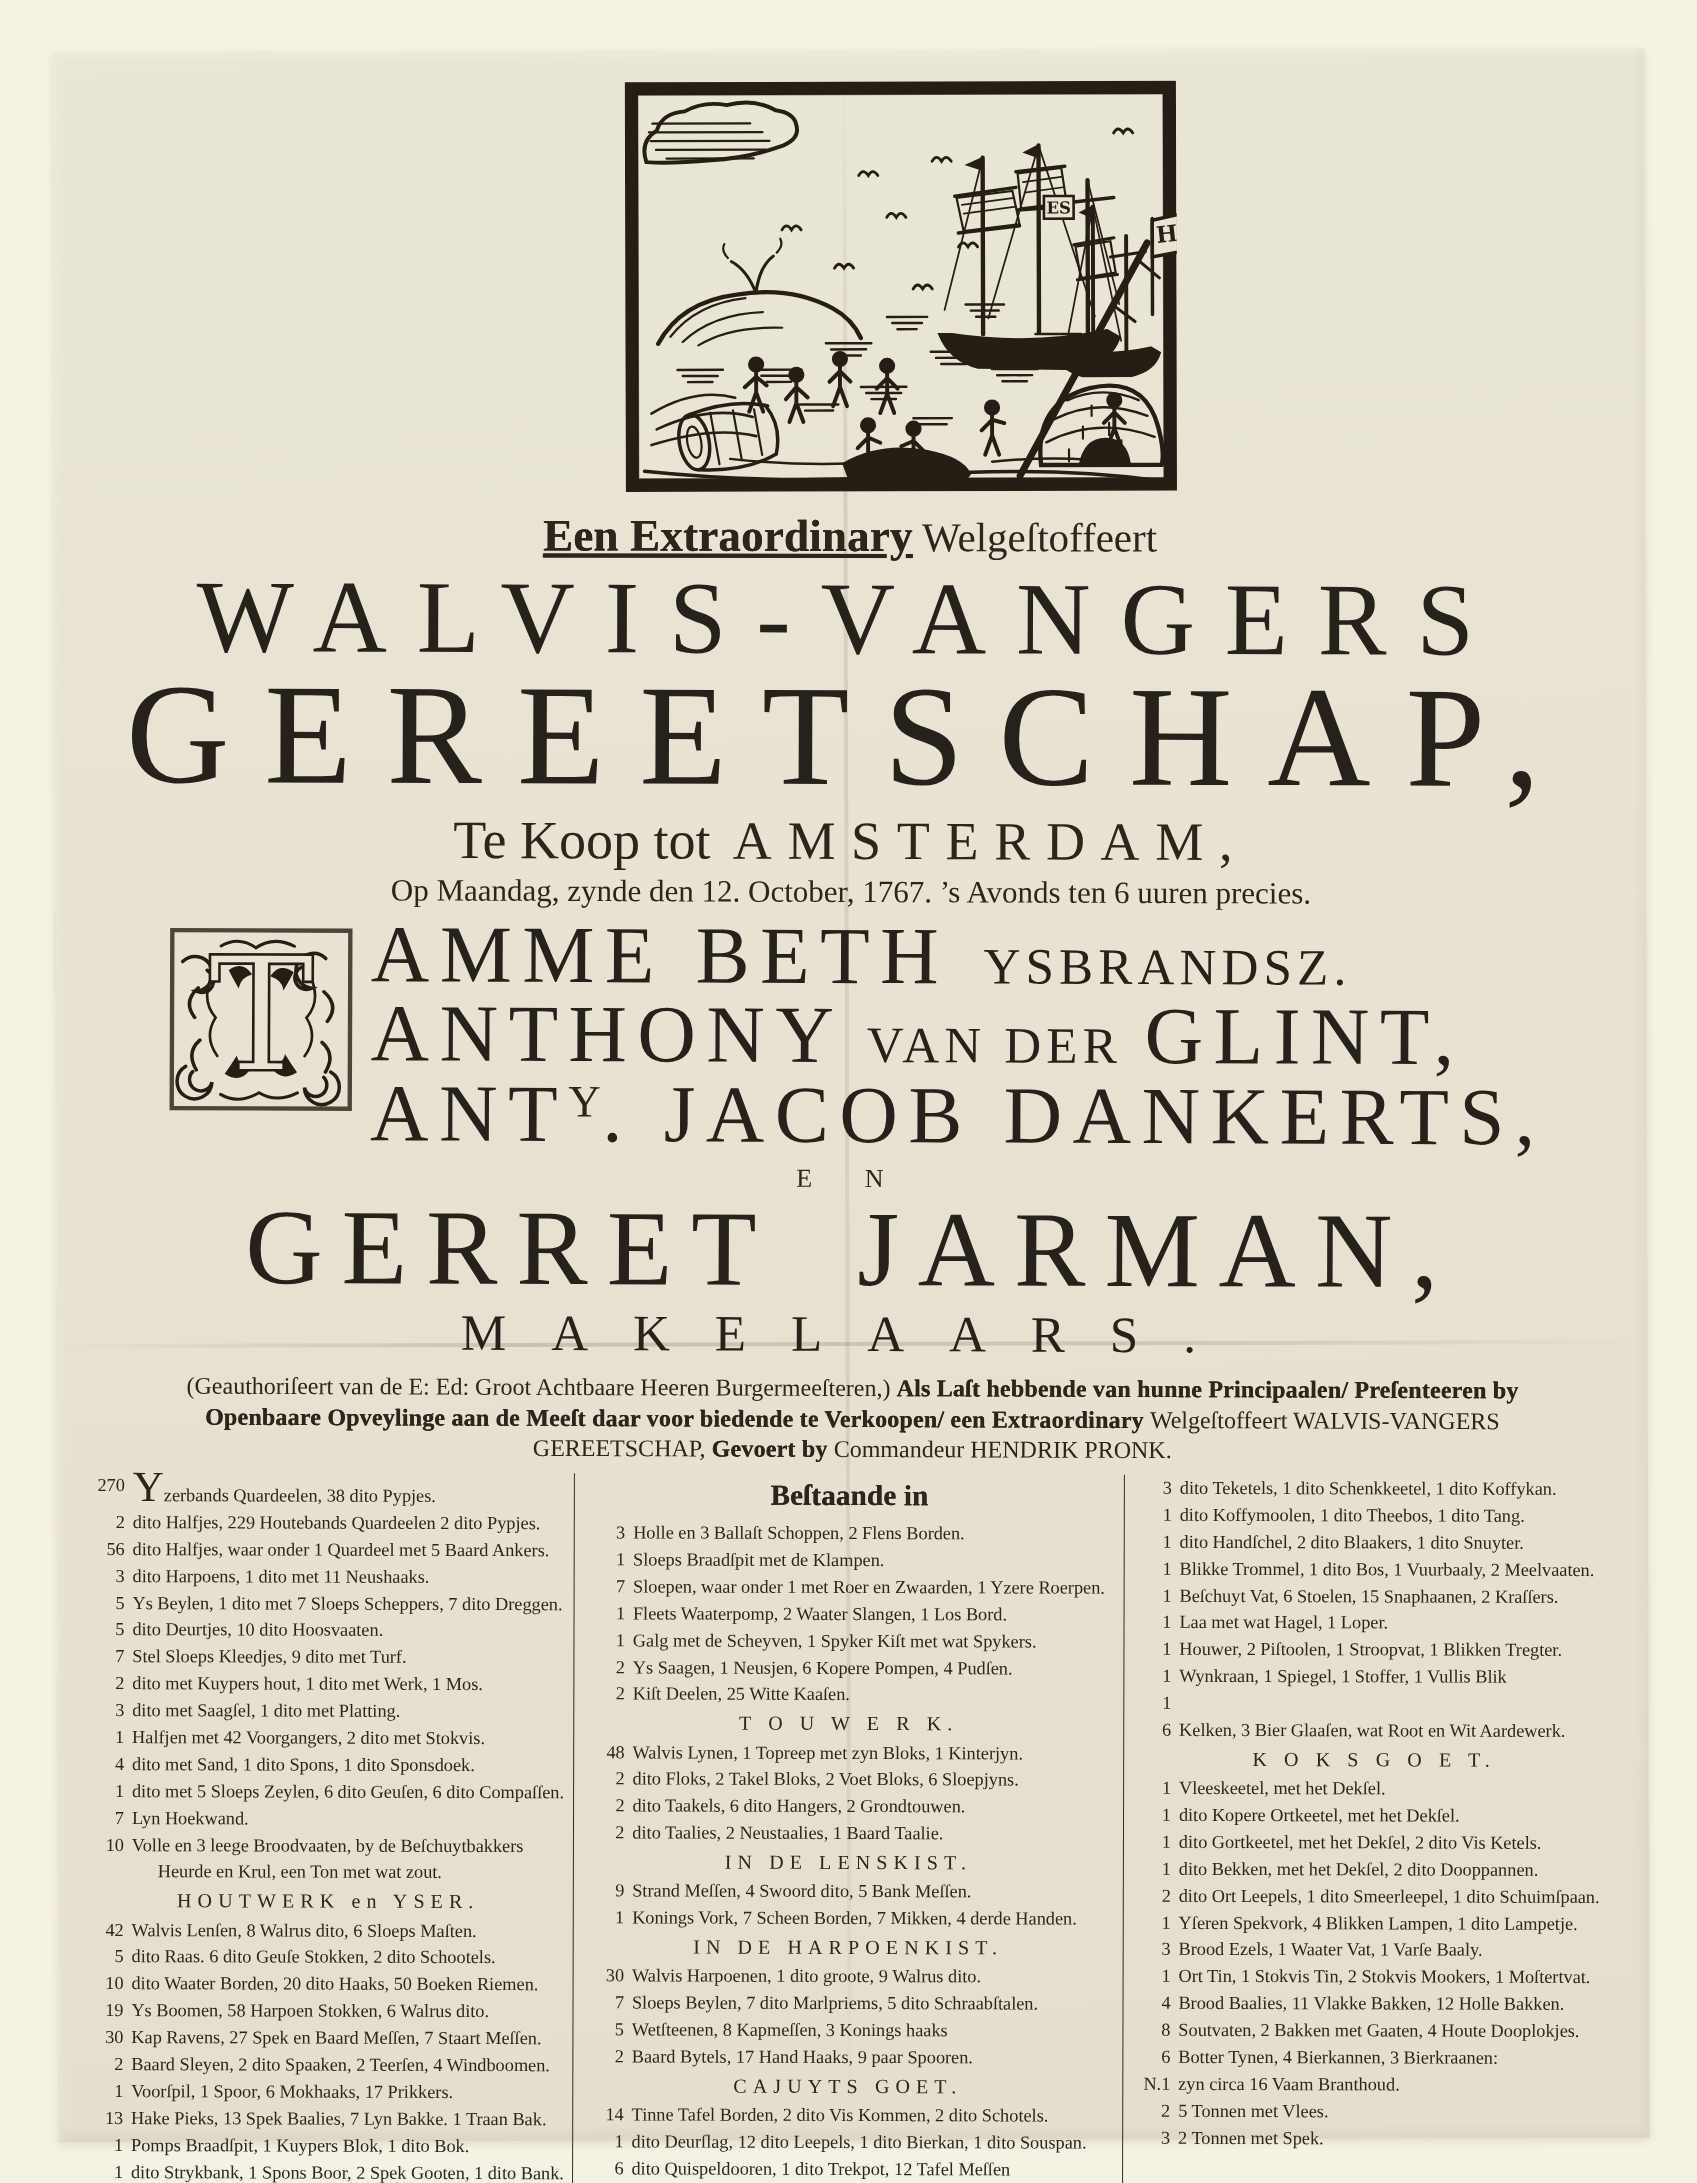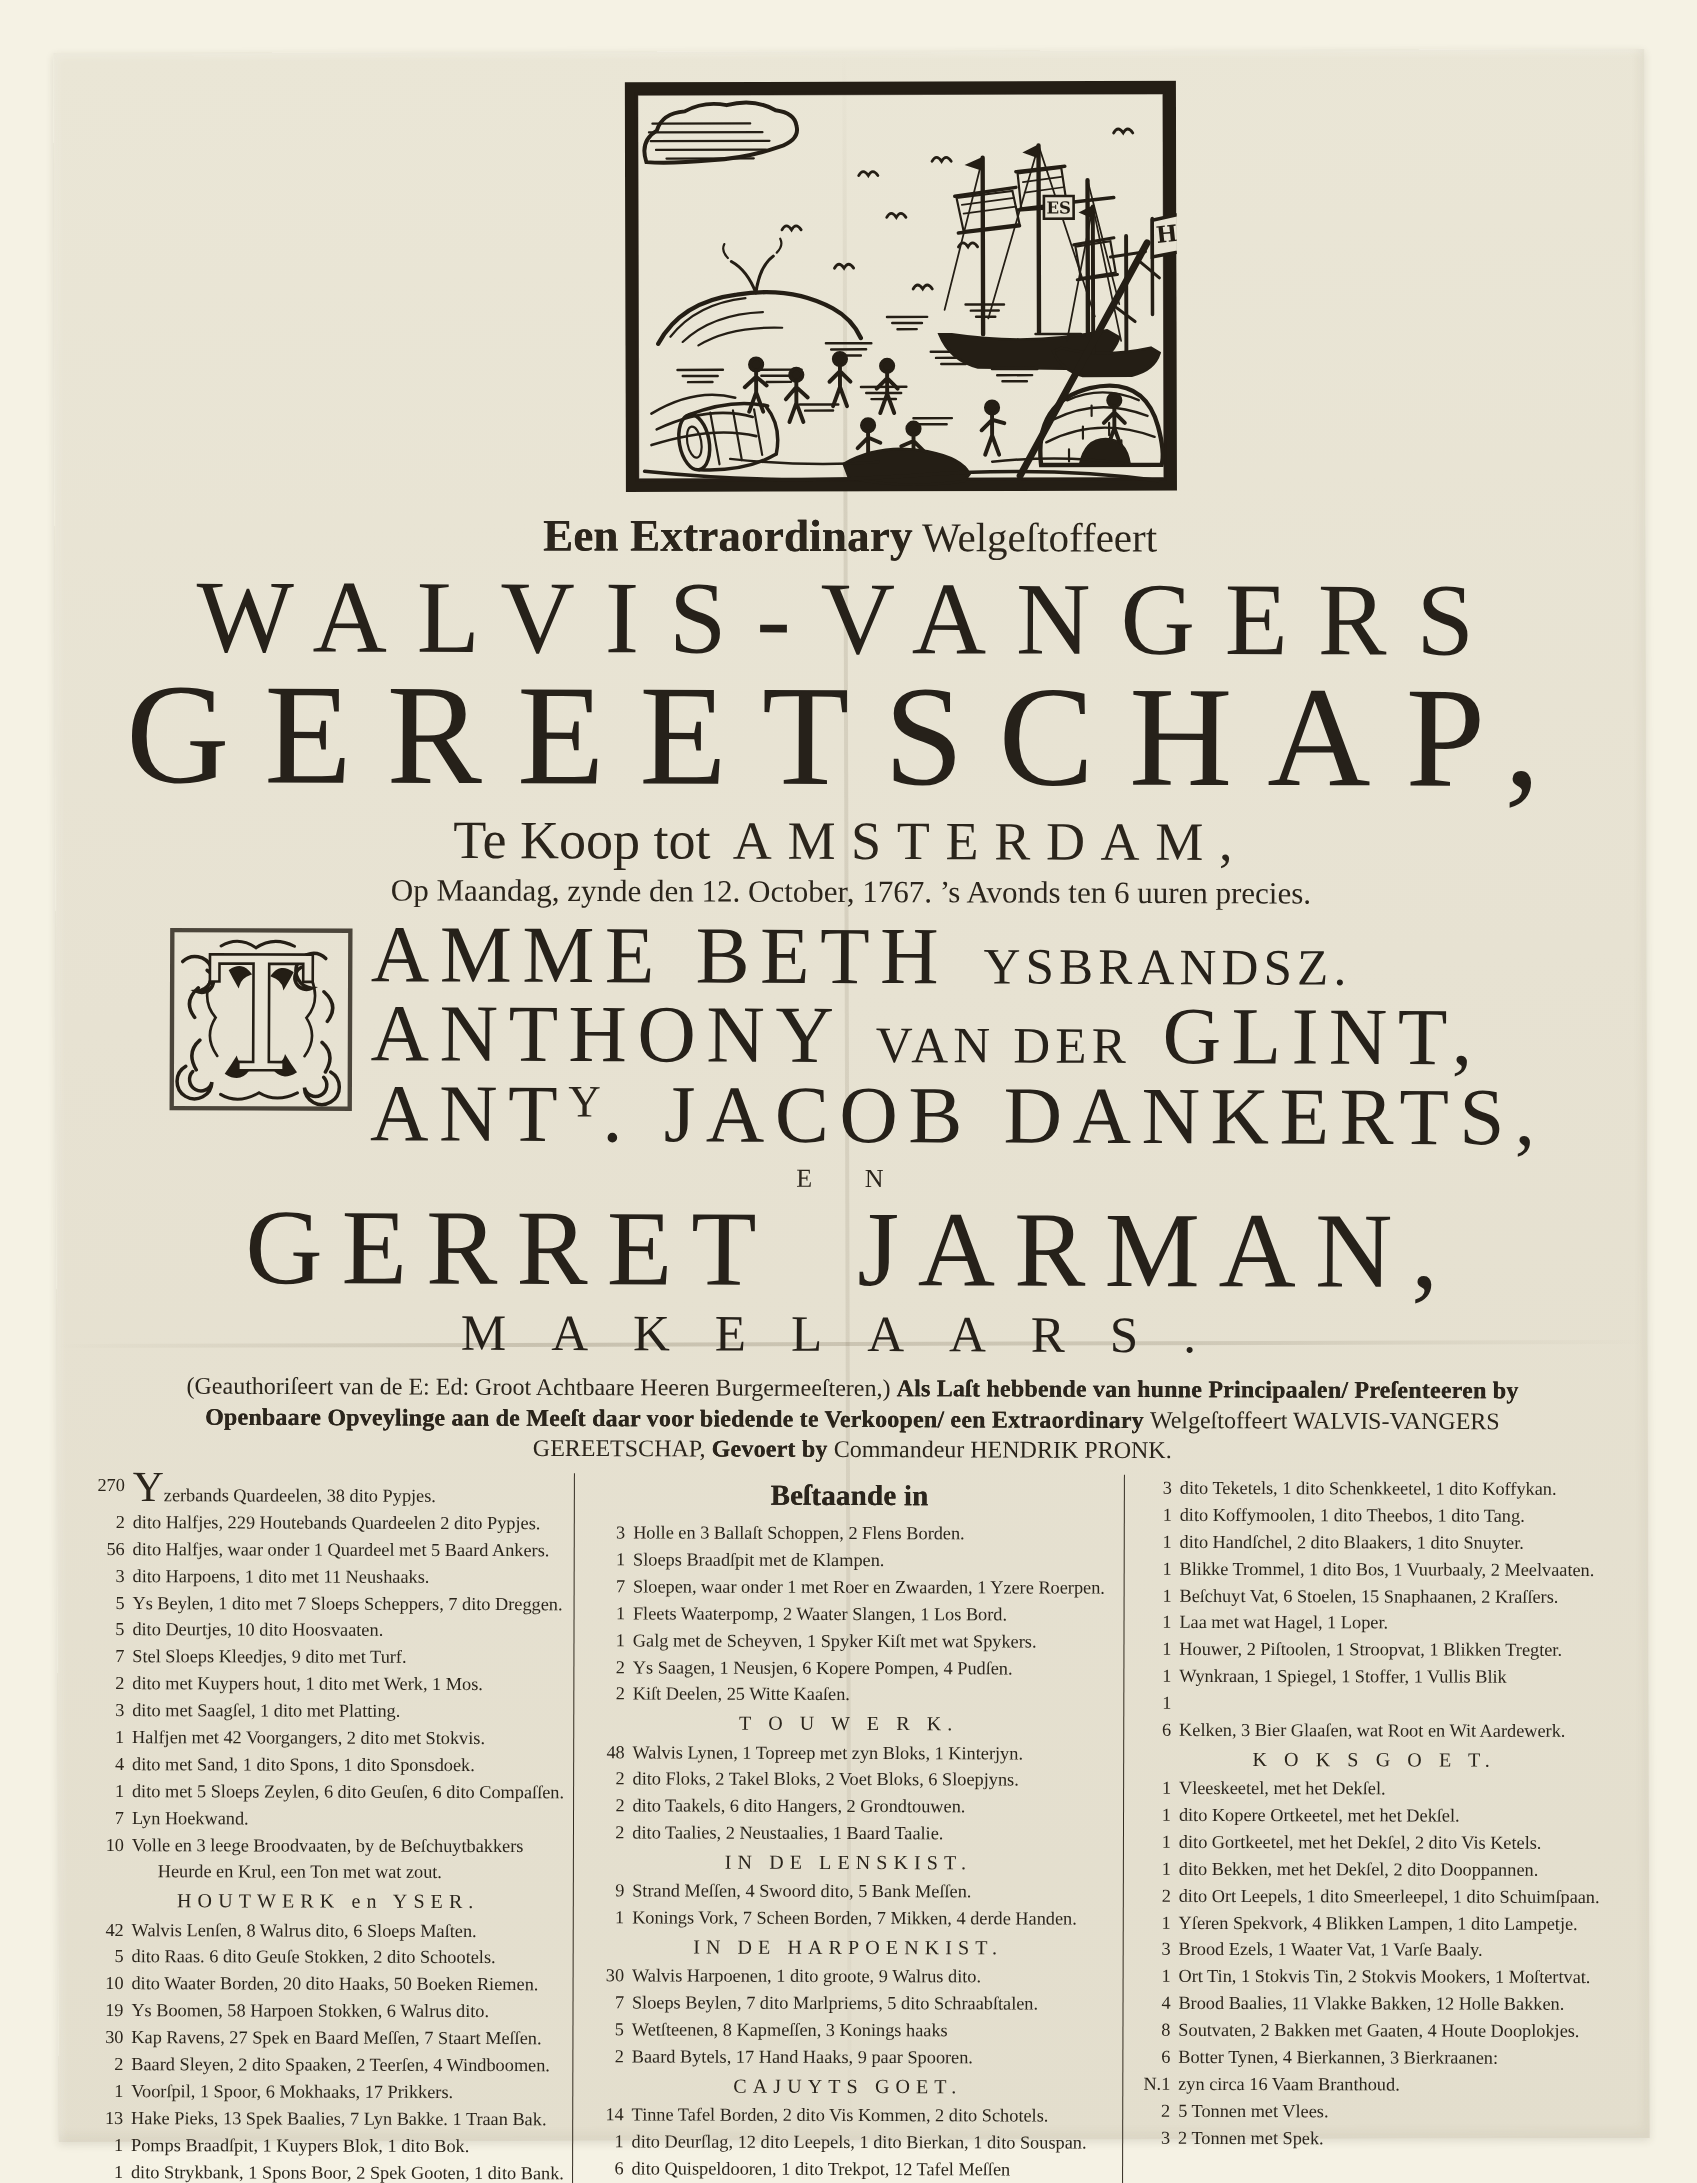--- a/index.html
+++ b/index.html
@@ -19,21 +19,21 @@
     background:linear-gradient(90deg,transparent,rgba(95,82,58,.22) 30%,rgba(95,82,58,.18) 70%,transparent);}
   .crease-v{position:absolute;left:49.6%;top:0;width:3.5px;height:100%;
     background:linear-gradient(180deg,transparent,rgba(95,82,58,.14) 20%,rgba(95,82,58,.10) 80%,transparent);}
   .content{position:absolute;left:26px;top:0;width:1539px;}
 
   .bl,.sg-bl{font-weight:700;letter-spacing:0.2px;text-shadow:0.3px 0 currentColor;}
   .sg-rm{font-weight:400;}
 
   .woodcut-wrap{width:552px;margin:30px auto 0;transform:translateX(51px);}
   .tagline{margin-top:14px;text-align:center;font-size:41px;transform:rotate(.25deg);white-space:nowrap;}
-  .tagline .sg-bl{font-size:45px;}
+  .tagline .sg-bl{font-size:45px;text-decoration:underline;}
   .title-main{margin-top:3.5px;text-align:center;font-size:103px;line-height:1.02;letter-spacing:30px;white-space:nowrap;color:#26211a;transform:rotate(.3deg);}
   .title-sub{text-align:center;font-size:143px;line-height:1.0;letter-spacing:35px;white-space:nowrap;color:#26211a;transform:rotate(.3deg);margin-top:-5.2px;}
   .sale-line{margin-top:1.7px;text-align:center;font-size:54px;white-space:nowrap;transform:rotate(.3deg);}
   .sale-line .city{letter-spacing:15.7px;margin-left:8.7px;}
   .date-line{margin-top:1.7px;text-align:center;font-size:31px;white-space:nowrap;transform:rotate(.35deg);}
 
   .brokers{position:relative;margin-top:7px;padding-left:288px;transform:rotate(.35deg);}
   .initial-box{position:absolute;left:86px;top:12.2px;width:185px;height:185px;}
   .bline{white-space:nowrap;line-height:.98;}
   .n-big{font-size:81px;letter-spacing:10.5px;color:#26211a;}
@@ -225,21 +225,21 @@
           </g>
           <text x="106" y="164" text-anchor="middle" font-size="182" fill="#e9e4d4" stroke="#241e15" stroke-width="3">T</text>
         </svg>
       </div>
       <div class="bline">
         <span class="n-big">AMME BETH</span>
         <span class="n-med" style="margin-left:31px;">YSBRANDSZ.</span>
       </div>
       <div class="bline">
         <span class="n-big">ANTHONY</span>
-        <span class="n-med" style="margin:0 28px;">VAN DER</span>
+        <span class="n-med" style="margin:0 19px;">VAN DER</span>
         <span class="n-big">GLINT,</span>
       </div>
       <div class="bline">
         <span class="n-big">ANT</span><span class="n-sup">Y</span><span class="n-big">. JACOB DANKERTS,</span>
       </div>
       <div class="en-line">E N</div>
       <div class="name4">GERRET JARMAN,</div>
       <div class="role">MAKELAARS.</div>
     </div>
 

